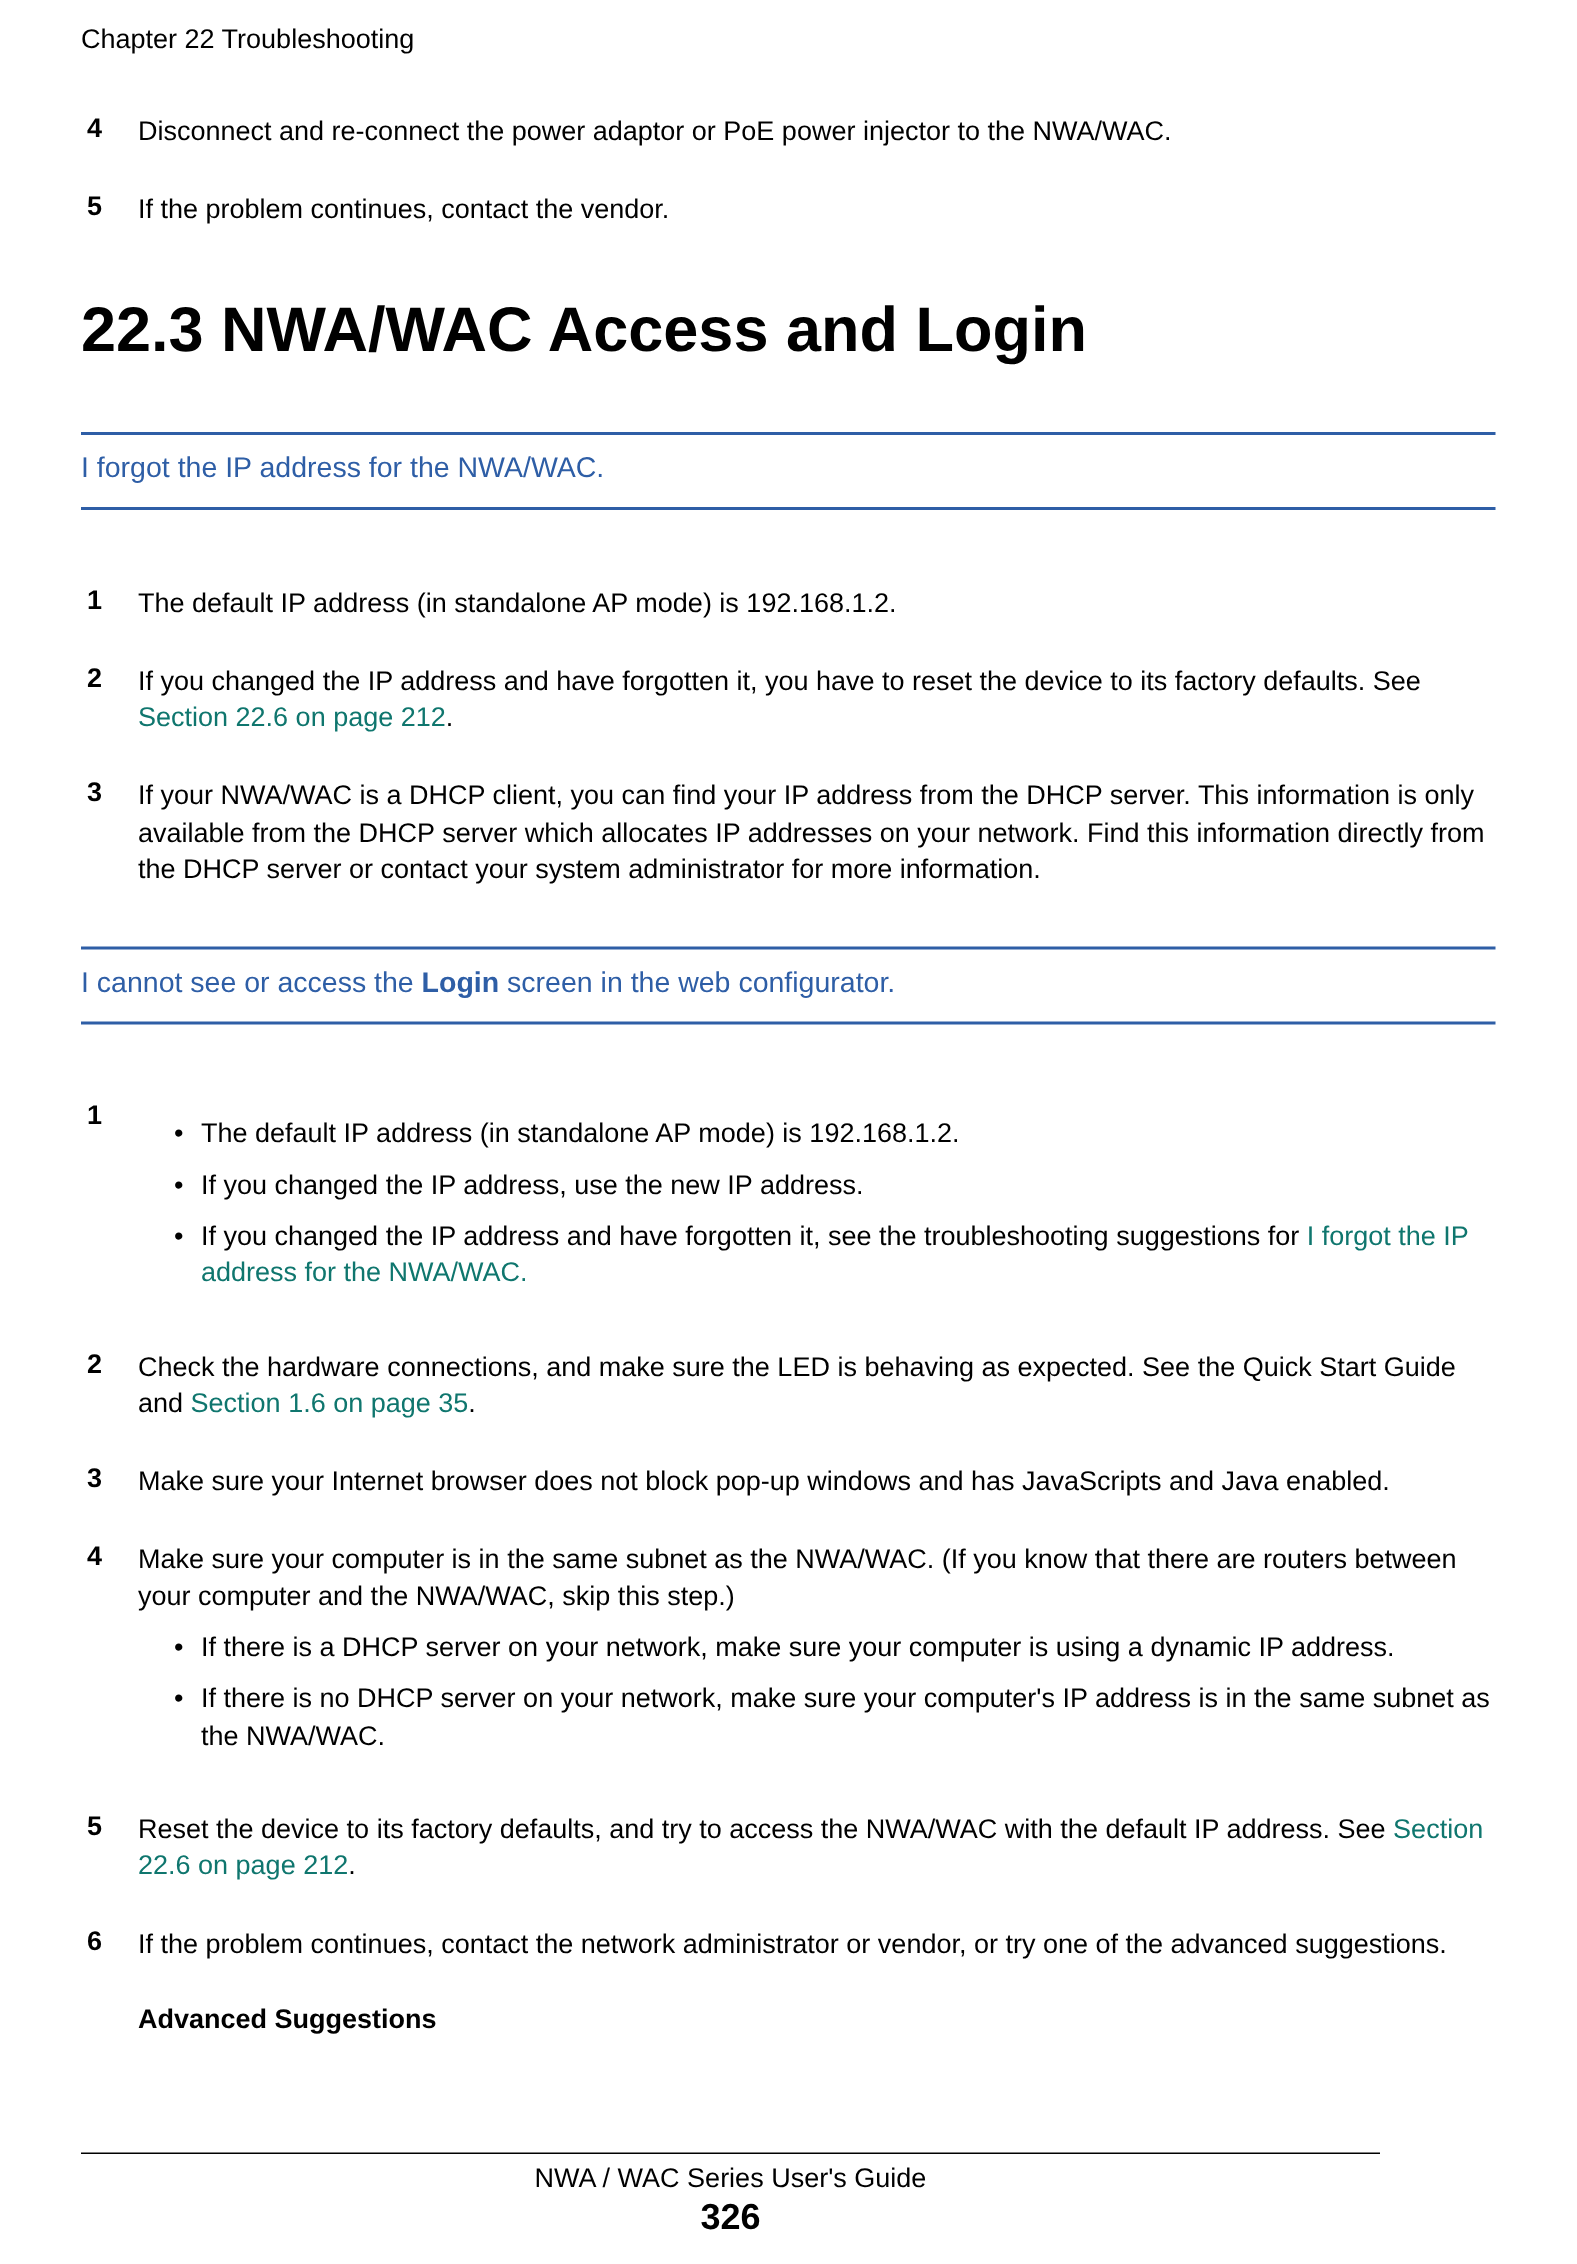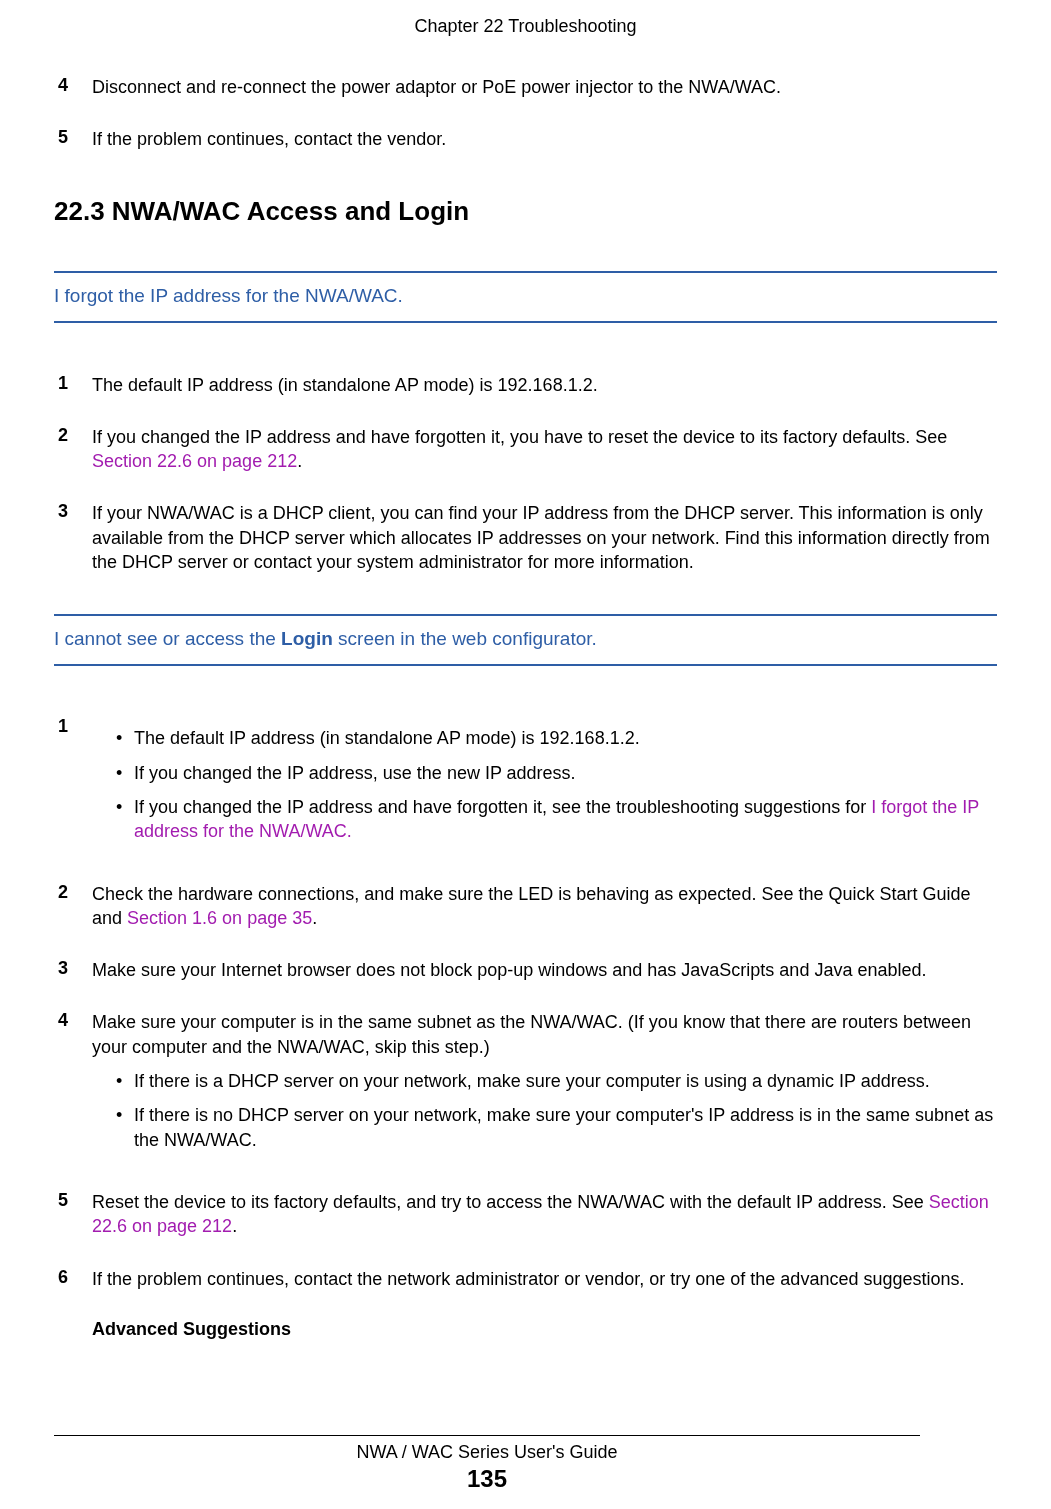--- a/index.html
+++ b/index.html
@@ -1,26 +1,26 @@
 <!DOCTYPE html>
 <html><head>
 <meta charset="utf-8">
 <style>
   * { margin: 0; padding: 0; box-sizing: border-box; }
   html, body { width: 1051px; height: 1509px; background: #fff; font-family: "Century Gothic", "Avant Garde", "Futura", sans-serif; color: #000; }
   .page { position: relative; width: 1051px; height: 1509px; padding: 16px 54px 0 54px; }
-  .chapter-header { text-align: center; font-size: 18px; margin-bottom: 38px; }
+  .chapter-header { text-align: left; font-size: 18px; margin-bottom: 38px; }
   .num-item { display: flex; margin-bottom: 28px; }
   .num-item .num { width: 38px; flex-shrink: 0; font-weight: bold; font-size: 18px; text-align: left; padding-left: 4px; }
   .num-item .body { flex: 1; font-size: 18px; line-height: 1.35; }
-  .section-title { font-size: 26px; font-weight: bold; margin-top: 44px; margin-bottom: 44px; }
+  .section-title { font-size: 42px; font-weight: bold; margin-top: 44px; margin-bottom: 44px; }
   .topic-block { border-top: 2px solid #2e5ea6; border-bottom: 2px solid #2e5ea6; padding: 12px 0 14px 0; margin-bottom: 50px; }
   .topic-text { color: #2e5ea6; font-size: 19px; }
   .topic-text .bold-black { font-weight: bold; }
-  .link { color: #a21caf; }
+  .link { color: #0f766e; }
   .sub-bullets { margin-top: 10px; margin-left: 24px; }
   .sub-bullets li { list-style: none; position: relative; font-size: 18px; line-height: 1.35; margin-bottom: 10px; padding-left: 18px; }
   .sub-bullets li::before { content: "•"; position: absolute; left: 0; top: 0; }
   .adv-head { font-weight: bold; font-size: 18px; margin-left: 38px; margin-top: 6px; }
   .footer { position: absolute; left: 0; bottom: 16px; width: 974px; }
   .footer-line { border-top: 1px solid #000; margin: 0 54px 6px 54px; }
   .footer-title { text-align: center; font-size: 18px; }
   .footer-page { text-align: center; font-size: 24px; font-weight: bold; margin-top: 2px; }
 </style>
 </head>
@@ -115,16 +115,16 @@
   <div class="num-item">
     <div class="num">6</div>
     <div class="body">If the problem continues, contact the network administrator or vendor, or try one of the advanced suggestions.</div>
   </div>
 
   <div class="adv-head">Advanced Suggestions</div>
 
   <div class="footer">
     <div class="footer-line"></div>
     <div class="footer-title">NWA / WAC Series User's Guide</div>
-    <div class="footer-page">135</div>
+    <div class="footer-page">326</div>
   </div>
 
 </div>
 
 </body></html>

